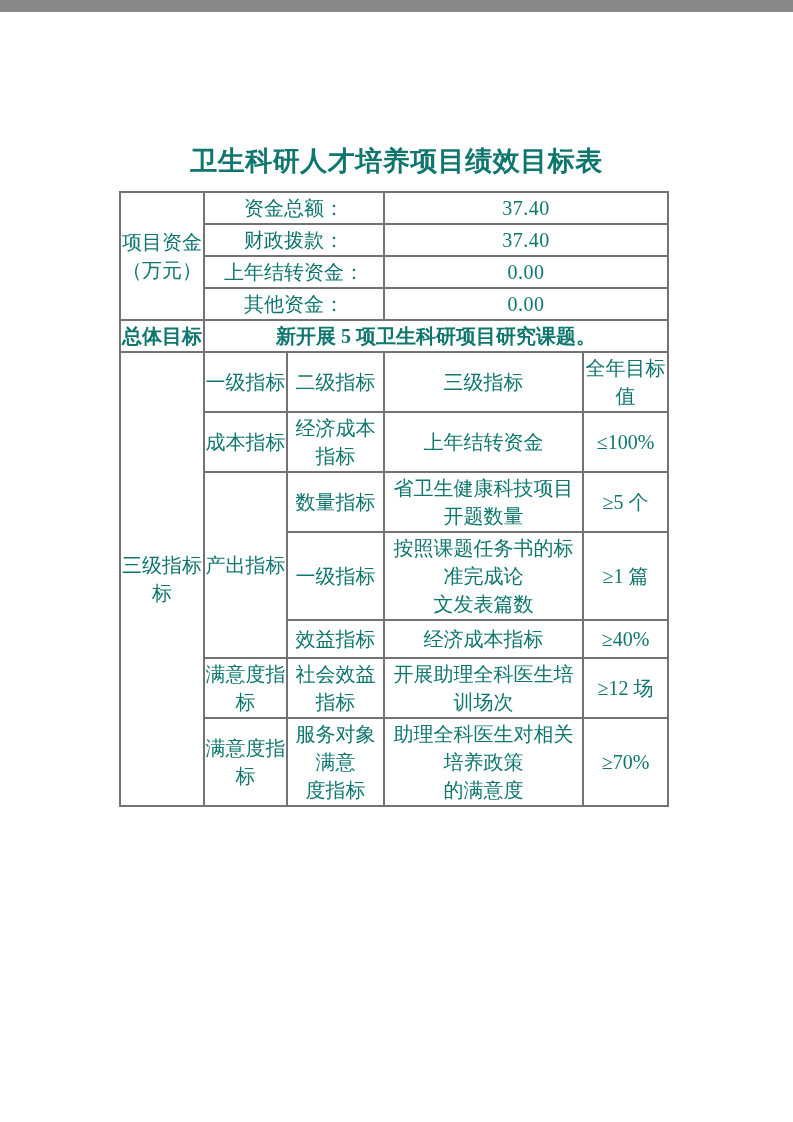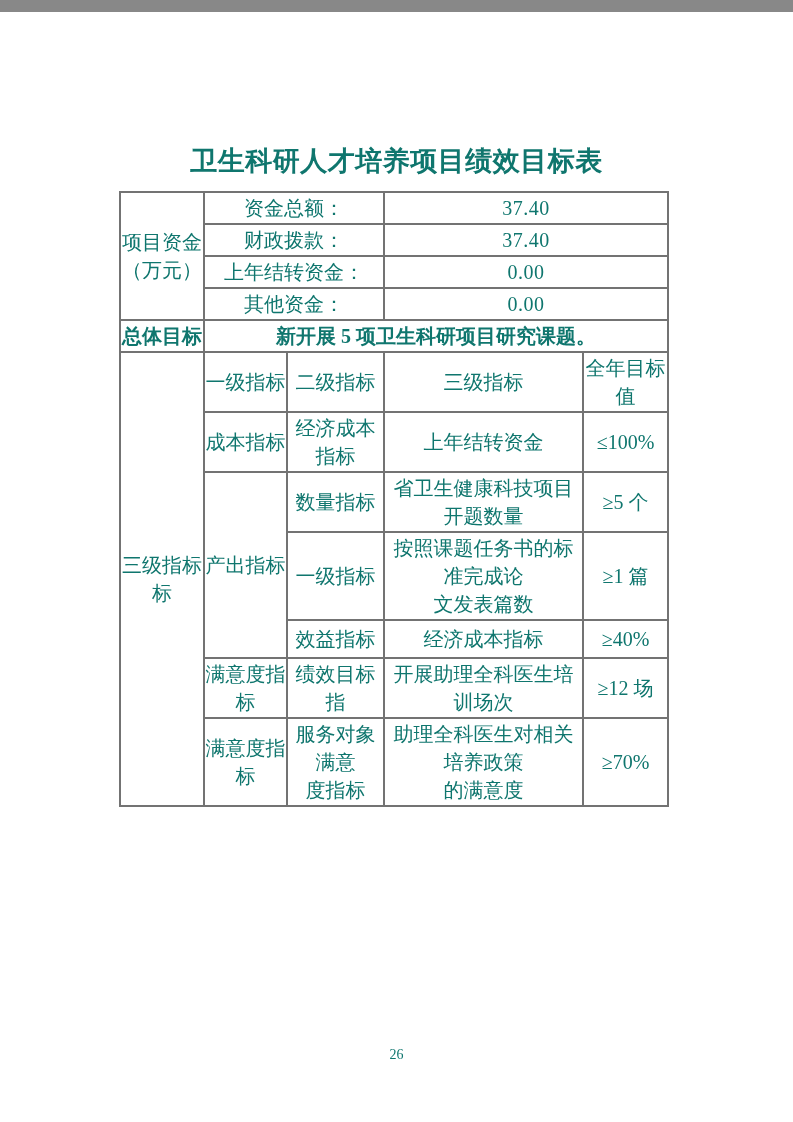--- a/index.html
+++ b/index.html
@@ -126,30 +126,29 @@
 文发表篇数</td>
         <td>≥1 篇</td>
       </tr>
       <tr class="r10">
         <td>效益指标</td>
         <td>经济成本指标</td>
         <td>≥40%</td>
       </tr>
       <tr class="r11">
         <td>满意度指标</td>
-        <td>绩效目标指</td>
+        <td>社会效益指标</td>
         <td>开展助理全科医生培训场次</td>
         <td>≥12 场</td>
       </tr>
       <tr class="r12">
         <td>满意度指标</td>
         <td class="pre">服务对象满意
 度指标</td>
         <td class="pre">助理全科医生对相关培养政策
 的满意度</td>
         <td>≥70%</td>
       </tr>
     </tbody>
   </table>
 
-  <div class="page-number">26</div>
 
 </div>
 
 </body></html>

